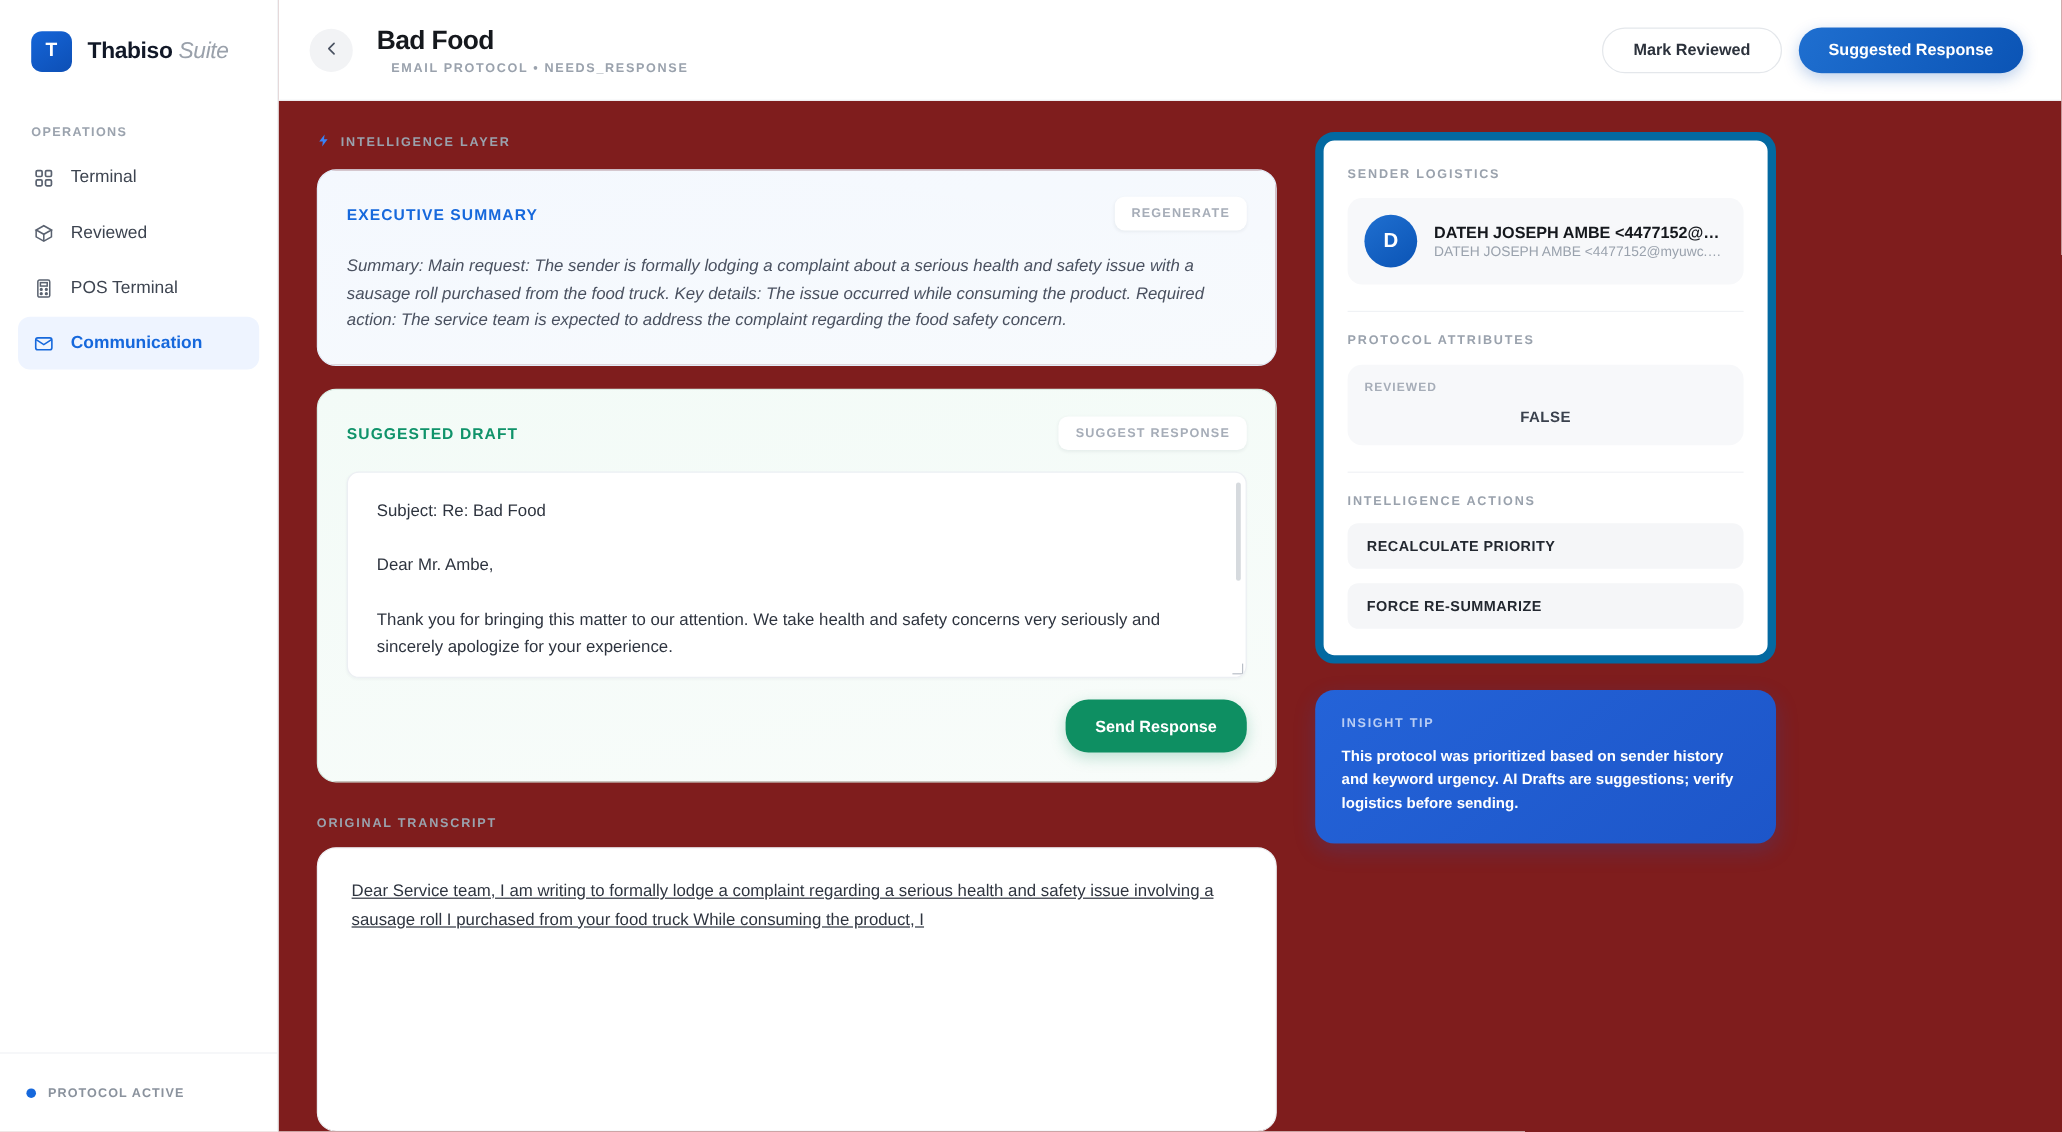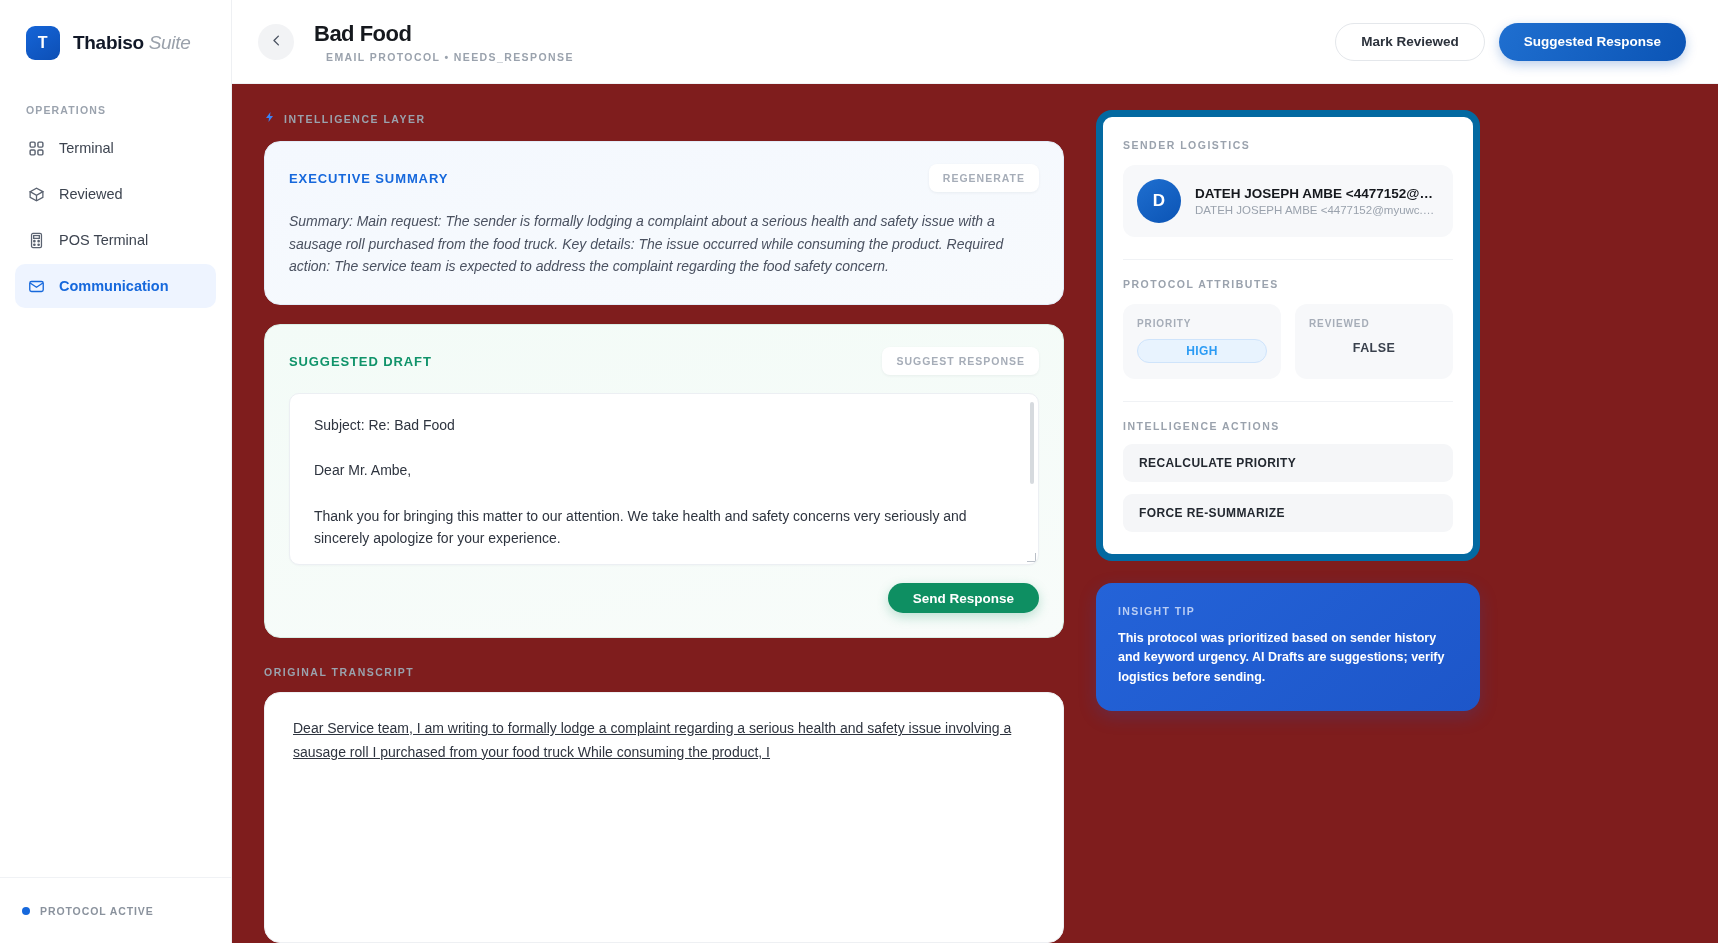--- a/index.html
+++ b/index.html
@@ -131,21 +131,21 @@
     box-shadow: 0 1px 2px rgba(20,30,50,.03);
   }
   .draft-text { font-size: 14px; line-height: 1.62; color: #2e343f; white-space: pre-wrap; }
   .draft-scroll {
     position: absolute; right: 4px; top: 8px; width: 4px; height: 82px;
     background: #d6dade; border-radius: 2px;
   }
   .resize-grip { position: absolute; right: 2px; bottom: 2px; width: 9px; height: 9px; border-right: 1.5px solid #b9bfc7; border-bottom: 1.5px solid #b9bfc7; }
   .draft-actions { display: flex; justify-content: flex-end; margin-top: 18px; }
   .btn-send {
-    height: 30px; padding: 0 25px; border-radius: 19px; border: none; cursor: pointer;
+    height: 44px; padding: 0 25px; border-radius: 19px; border: none; cursor: pointer;
     background: #0e8f62; color: #fff; font-size: 13.5px; font-weight: bold;
     font-family: "Liberation Sans", sans-serif;
     box-shadow: 0 4px 12px rgba(14,143,98,.26);
   }
 
   .transcript-label { margin: 28px 0 14px 0; font-size: 10.5px; letter-spacing: 1.5px; font-weight: bold; color: #9aa2ad; text-transform: uppercase; }
   .card-transcript {
     background: #fff; border: 1px solid #eef0f3; border-radius: 16px;
     padding: 24px 28px; flex: 1; min-height: 200px;
   }
@@ -340,24 +340,20 @@
               <div class="sender-name">DATEH JOSEPH AMBE &lt;4477152@myuwc…</div>
               <div class="sender-email">DATEH JOSEPH AMBE &lt;4477152@myuwc.ac.za&gt;</div>
             </div>
           </div>
 
           <div class="rail-divider"></div>
 
           <div class="rail-label">PROTOCOL ATTRIBUTES</div>
           <div class="attr-grid">
             <div class="attr-cell">
-              <div class="attr-key">PRIORITY</div>
-              <div class="pill-high">HIGH</div>
-            </div>
-            <div class="attr-cell">
               <div class="attr-key">REVIEWED</div>
               <div class="attr-val">FALSE</div>
             </div>
           </div>
 
           <div class="rail-divider"></div>
 
           <div class="rail-label">INTELLIGENCE ACTIONS</div>
           <button class="action-btn">RECALCULATE PRIORITY</button>
           <button class="action-btn">FORCE RE-SUMMARIZE</button>

